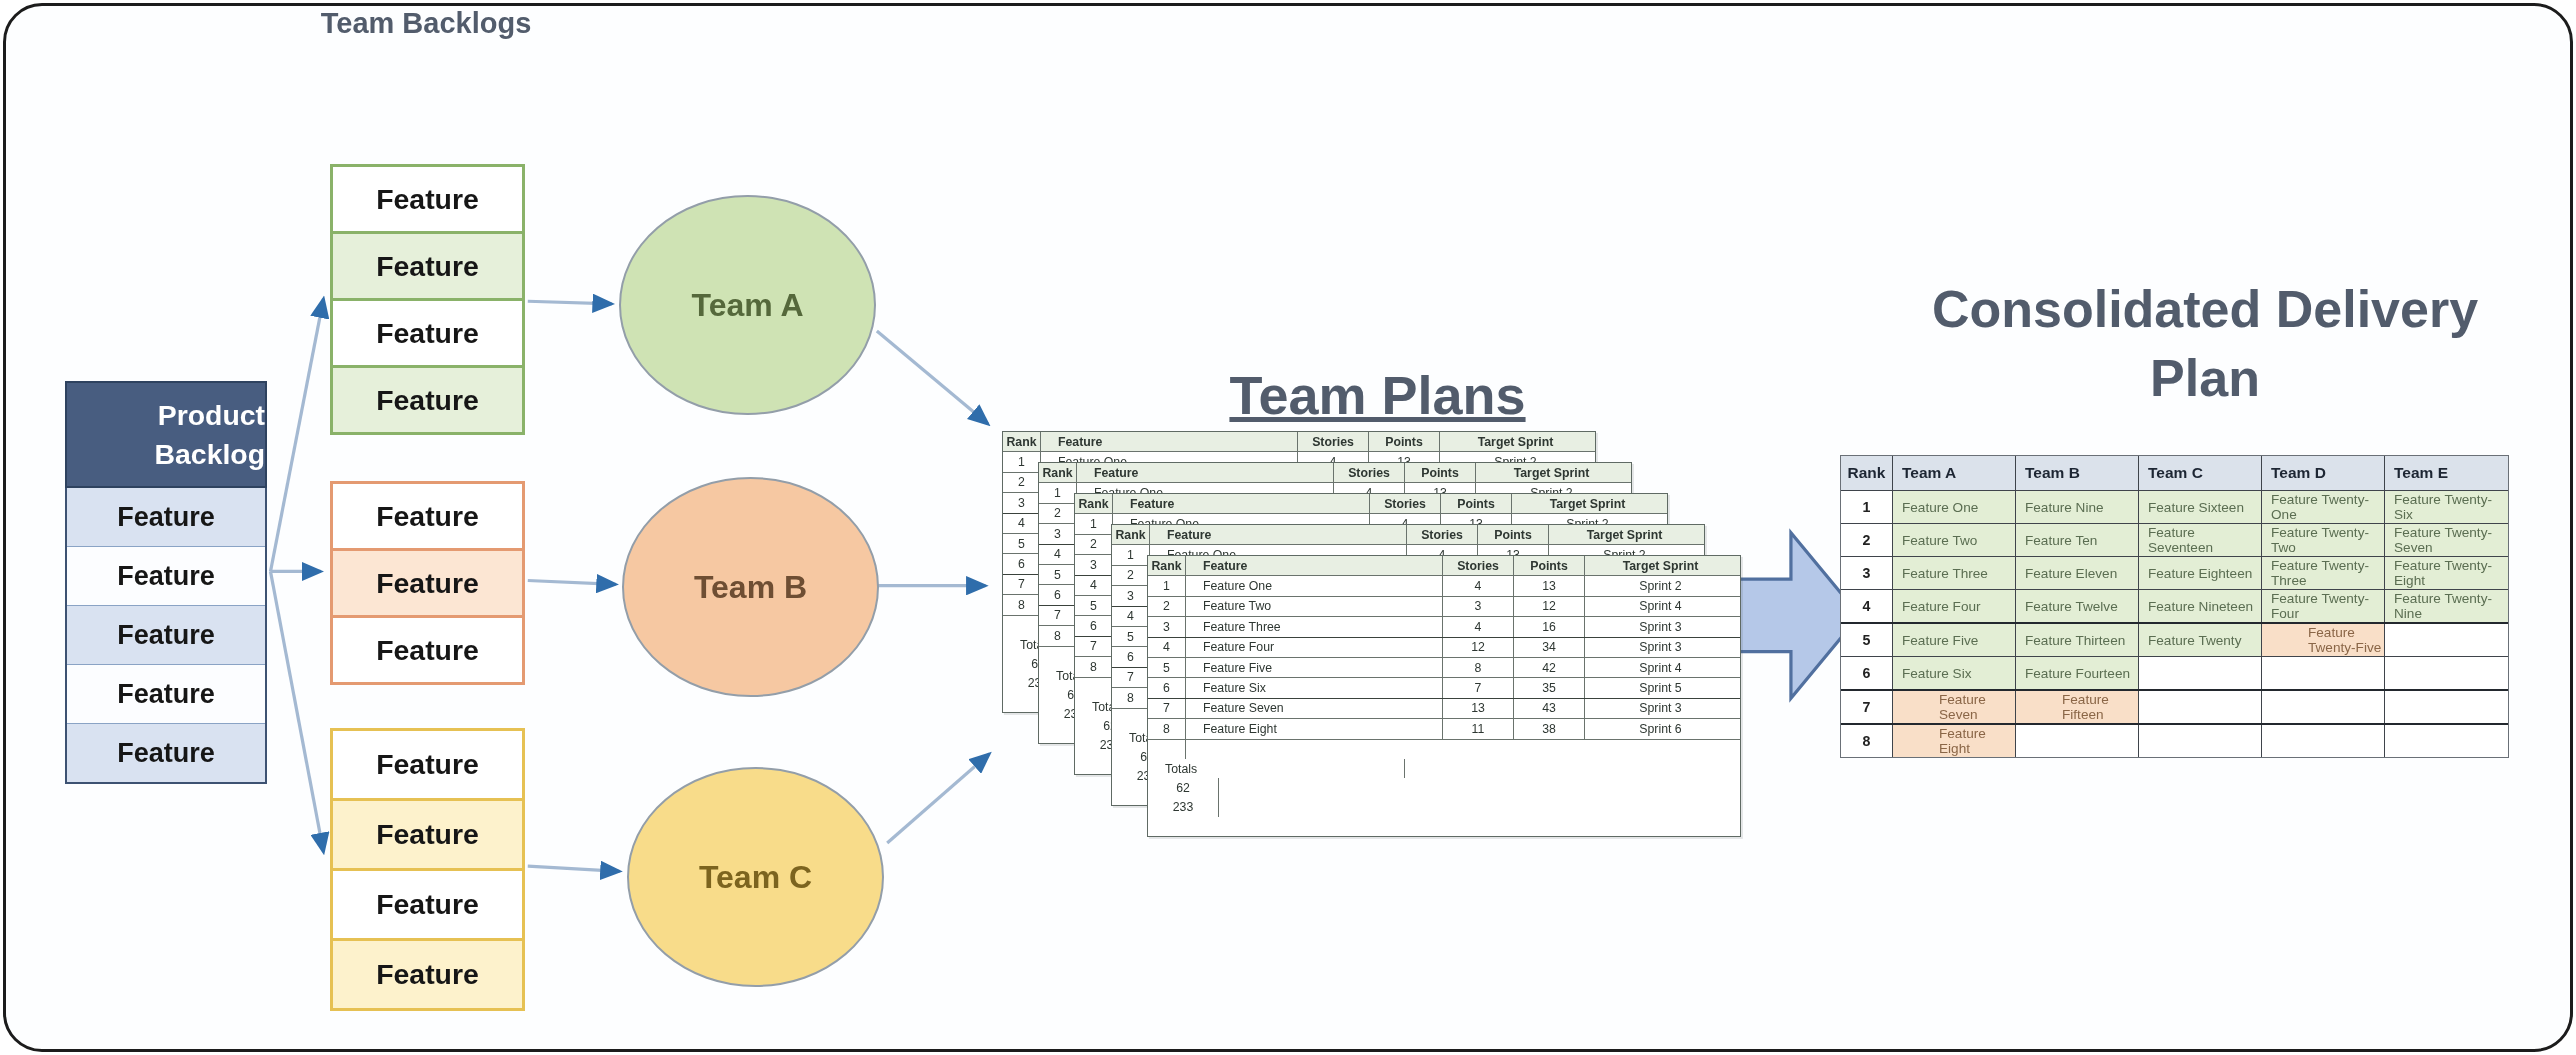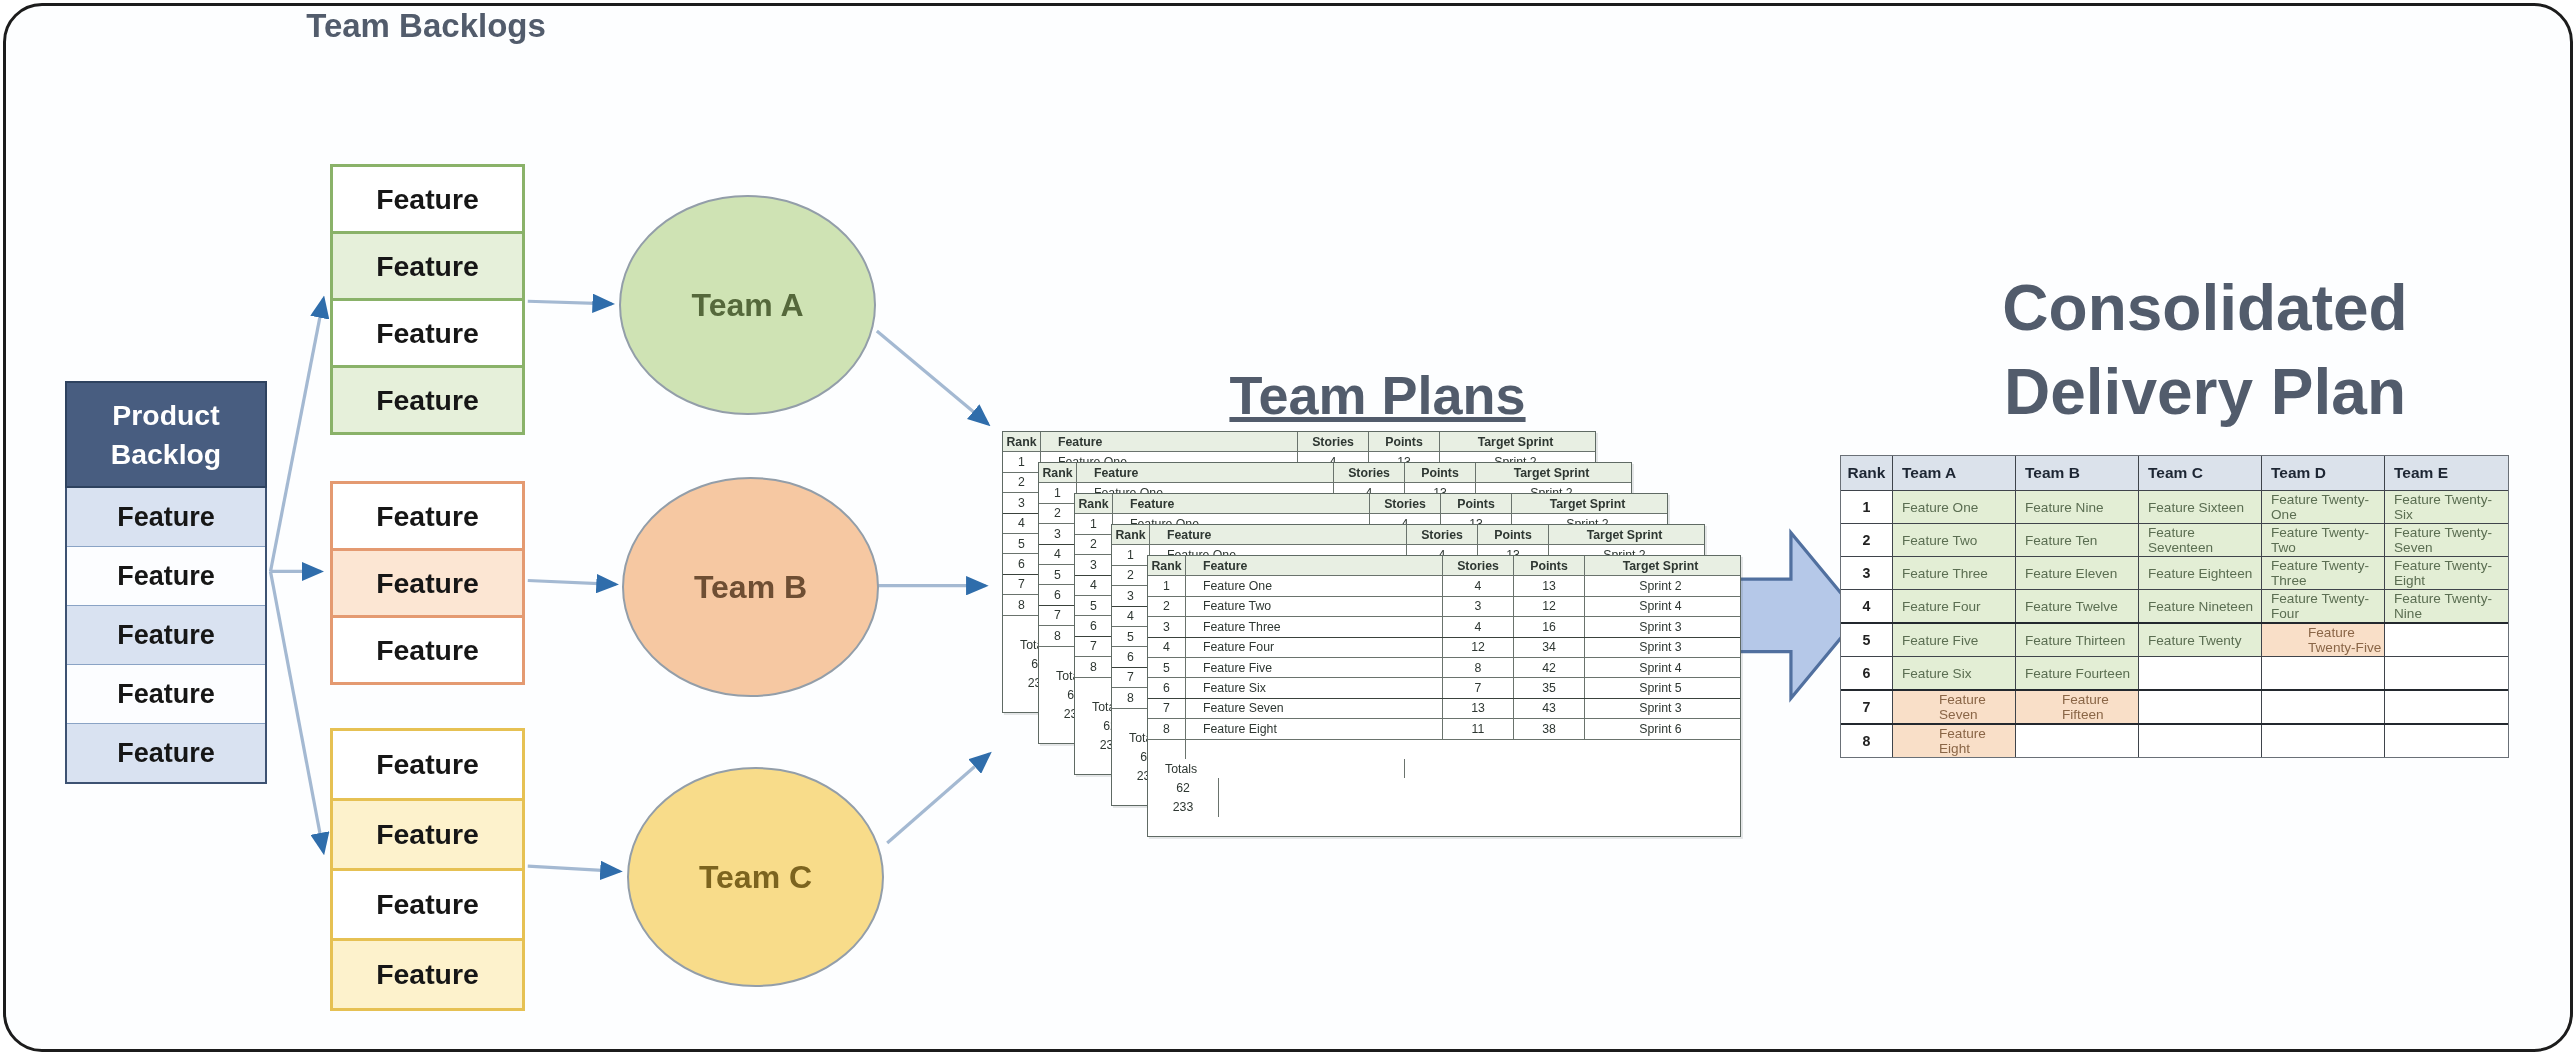--- a/index.html
+++ b/index.html
@@ -4,29 +4,29 @@
 <style>
   html,body{margin:0;padding:0;background:#ffffff;}
   #canvas{position:relative;width:2576px;height:1055px;overflow:hidden;
           font-family:"Liberation Sans",sans-serif;background:#ffffff;}
   .frame{position:absolute;left:2.6px;top:2.6px;right:2.6px;bottom:2.6px;z-index:0;
          border:3.9px solid var(--frame-border,#1c1c1c);border-radius:39px;
          background:var(--canvas-bg,#fdfeff);}
   
   .big-title{position:absolute;z-index:2;color:var(--title-text,#525c6c);
              font-weight:700;text-align:center;line-height:1.32;}
-  #t-backlogs{left:284px;top:3.9px;width:284px;font-size:33px;}
+  #t-backlogs{left:284px;top:3.9px;width:284px;font-size:29px;}
   #t-delivery{left:614px;top:34px;width:272px;font-size:41px;}
   #t-plans{left:1164px;top:360px;width:427px;font-size:54px;text-decoration:underline;}
-  #t-cons{left:1927px;top:266px;width:556px;font-size:64px;}
+  #t-cons{left:1927px;top:275px;width:556px;font-size:52px;}
   
   #pb{position:absolute;left:65px;top:381px;width:202px;z-index:2;}
   #pb-head{height:103px;background:var(--product-header-bg,#485d80);
            border:2.6px solid var(--product-header-border,#2e425f);
-           display:flex;align-items:center;justify-content:center;text-align:center;
+           display:flex;align-items:center;justify-content:center;text-align:right;
            color:#fff;font-size:28.4px;font-weight:700;line-height:1.35;}
   #pb-rows{border:2.6px solid var(--product-border,#3d5272);border-top:none;background:#fff;}
   .pb-row{height:58px;display:flex;align-items:center;justify-content:center;
           font-size:27px;font-weight:700;color:var(--feature-text,#161616);
           background:var(--product-row-bg,#fcfdff);
           border-bottom:1.9px solid var(--product-row-line,#8aa3c5);}
   .pb-row:last-child{border-bottom:none;}
   .pb-row.alt{background:var(--product-row-alt,#d9e2f1);}
   
   .tb{position:absolute;left:330px;width:189px;z-index:2;background:#fff;}

